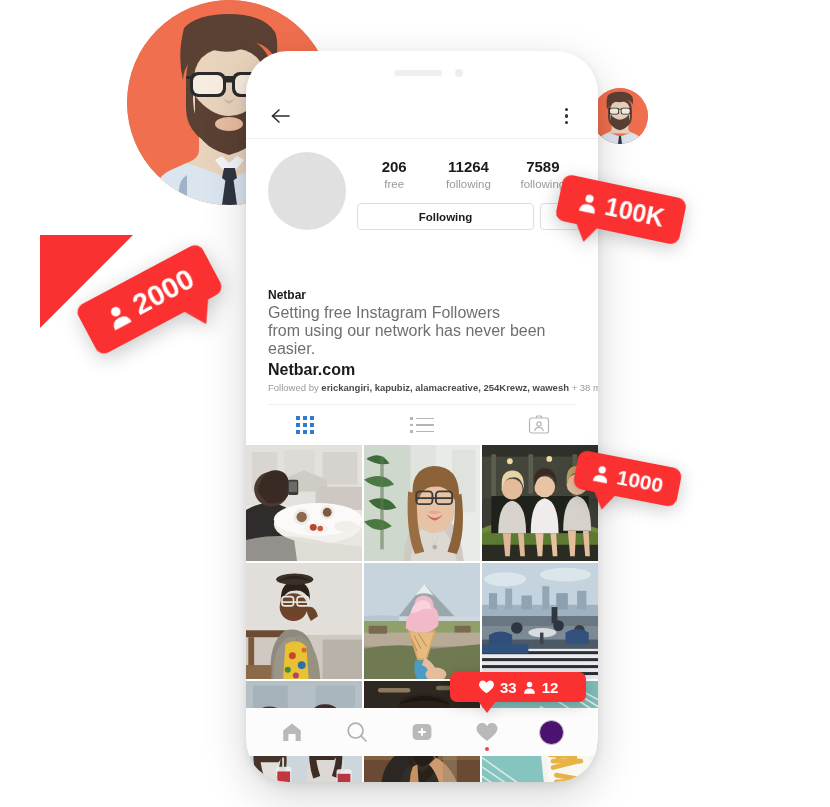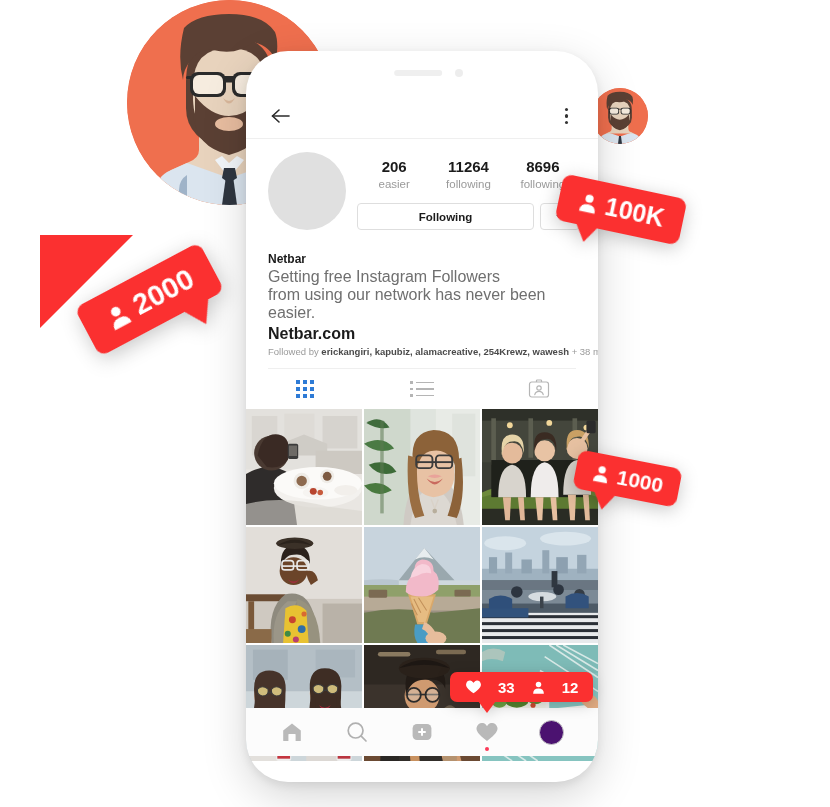--- a/index.html
+++ b/index.html
@@ -186,20 +186,21 @@
 
   
   .bio {
     padding: 20px 22px 0 22px;
   }
   .bio-name {
     font-size: 12px;
     font-weight: bold;
     color: #1b1b1b;
     line-height: 18px;
+    margin-top: 36px;
   }
   .bio-line {
     font-size: 16px;
     color: #6f6f6f;
     line-height: 18px;
   }
   .bio-link {
     font-size: 16px;
     font-weight: bold;
     color: #1b1b1b;
@@ -380,24 +381,24 @@
     height: 0;
     border-left: 93px solid #fb3030;
     border-bottom: 93px solid transparent;
     z-index: 18;
   }
 
   #badge-likes {
     left: 450px;
     top: 672px;
     font-size: 15px;
-    padding: 7px 15px;
+    padding: 7px 28px;
     border-radius: 7px;
     z-index: 22;
-    gap: 16px;
+    gap: 5px;
     filter: drop-shadow(0 3px 7px rgba(0,0,0,0.2));
     align-items: center;
   }
   #badge-likes .tail {
     border-left-width: 9px;
     border-right-width: 9px;
     border-top-width: 12px;
     bottom: -11px;
     left: 28px;
   }
@@ -481,28 +482,28 @@
         <i></i>
       </div>
     </div>
 
     <div class="profile-row">
       <div class="profile-avatar"></div>
       <div class="profile-right">
         <div class="stats">
           <div class="stat">
             <div class="stat-num">206</div>
-            <div class="stat-label">easier</div>
+            <div class="stat-label">free</div>
           </div>
           <div class="stat">
             <div class="stat-num">11264</div>
             <div class="stat-label">following</div>
           </div>
           <div class="stat">
-            <div class="stat-num">8696</div>
+            <div class="stat-num">7589</div>
             <div class="stat-label">following</div>
           </div>
         </div>
         <div class="profile-actions">
           <div class="btn-following">Following</div>
           <div class="btn-dropdown">
             <svg width="9" height="6" viewBox="0 0 9 6" xmlns="http://www.w3.org/2000/svg">
               <path d="M1 1.3 L4.5 4.6 L8 1.3" fill="none" stroke="#6f6f6f" stroke-width="1.2" stroke-linecap="round" stroke-linejoin="round"></path>
             </svg>
           </div>

